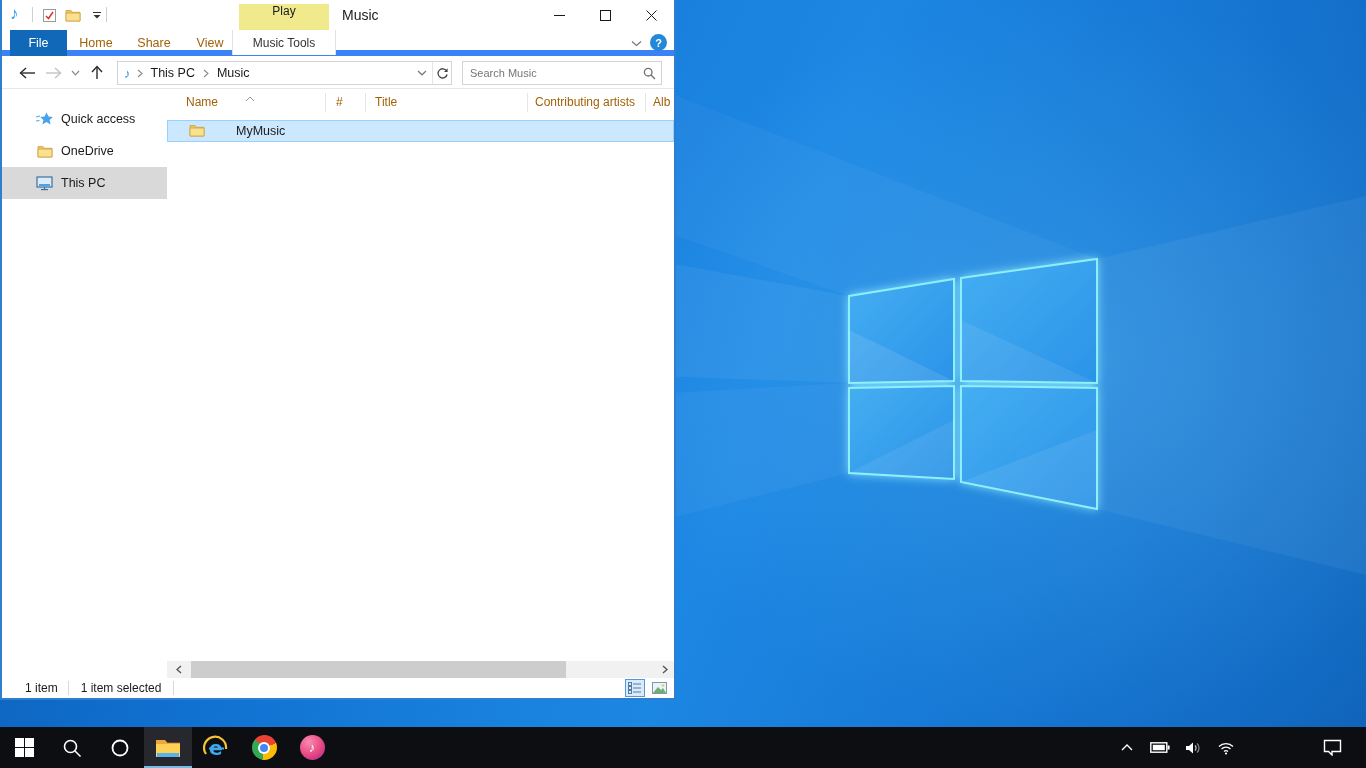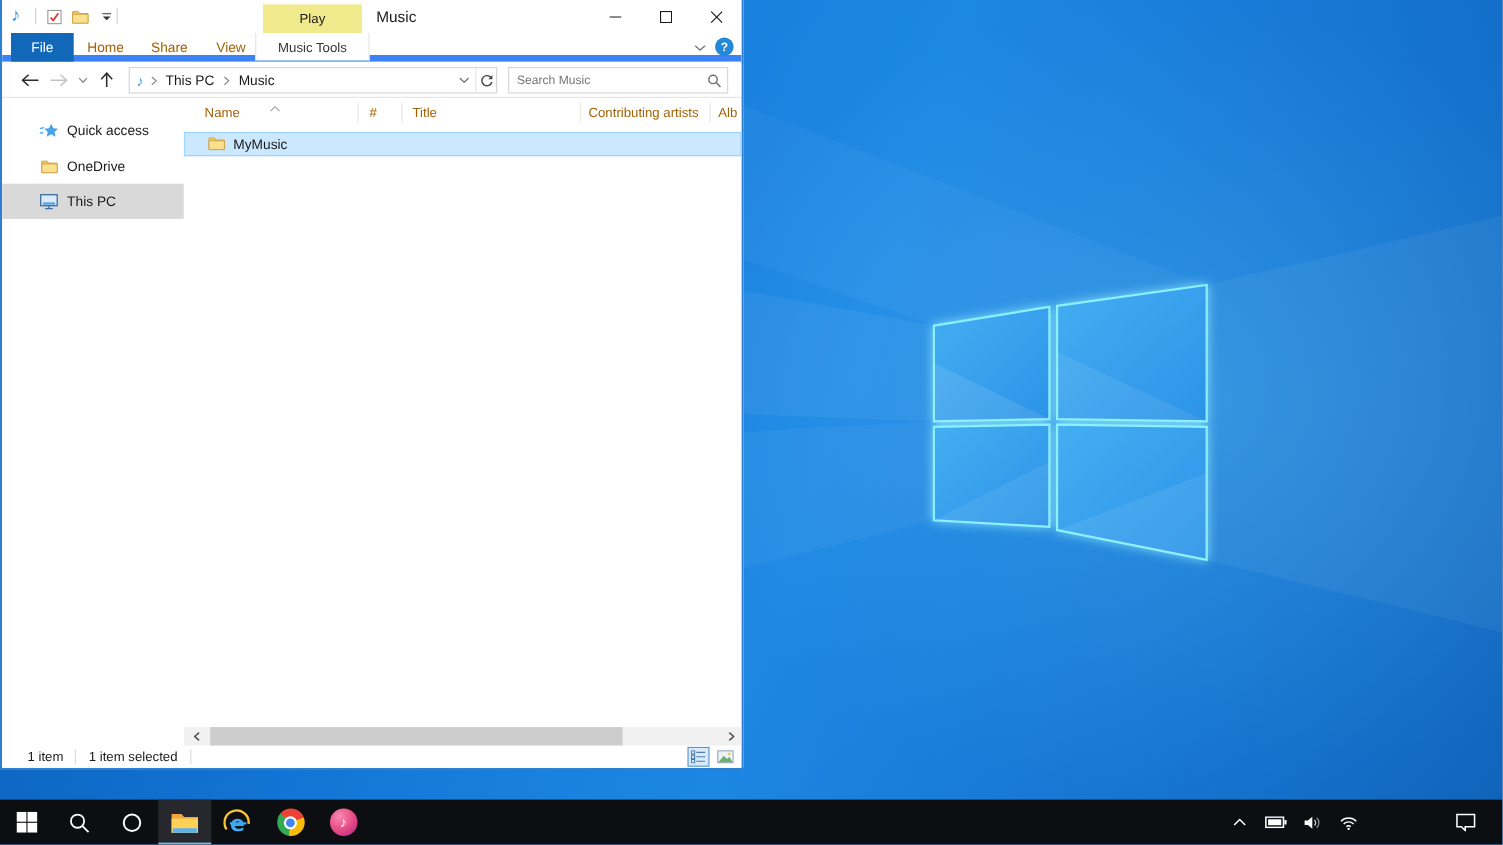--- a/index.html
+++ b/index.html
@@ -17,21 +17,21 @@
 
   
   .window { position:absolute; left:0; top:0; width:676px; height:700px; background:#fff;
     border-left:2px solid #2f7fd0; border-right:2px solid #2f7fd0; border-bottom:2px solid #2f7fd0; }
 
   .titlebar { position:absolute; left:0; top:0; right:0; height:30px; background:#fff; }
   .app-icon { position:absolute; left:8px; top:5px; width:16px; height:18px; color:#2e9be6; font-size:17px; line-height:18px; }
   .qat-sep { position:absolute; top:7px; width:1px; height:15px; background:#cfcfcf; }
   .qat-btn { position:absolute; top:6px; width:18px; height:18px; display:flex; align-items:center; justify-content:center; }
   .play-tab { position:absolute; left:237px; top:4px; width:90px; height:26px; background:#f1ea8d;
-    display:flex; align-items:center; justify-content:center; font-size:12px; color:#1a1a1a; }
+    display:flex; justify-content:center; font-size:12px; color:#1a1a1a; }
   .win-title { position:absolute; left:340px; top:0; height:30px; line-height:30px; font-size:14px; }
   .win-controls { position:absolute; right:0; top:0; height:30px; display:flex; }
   .ctrl-btn { width:46px; height:30px; display:flex; align-items:center; justify-content:center; }
 
   .tabrow { position:absolute; left:0; top:30px; right:0; height:26px; background:#fff; border-bottom:6px solid #3b82f6; }
   .file-tab { position:absolute; left:8px; top:0; width:57px; height:26px; background:#1168b8; color:#fff;
     display:flex; align-items:center; justify-content:center; font-size:12.5px; }
   .rtab { position:absolute; top:0; height:26px; display:flex; align-items:center; justify-content:center; font-size:12.5px; color:#a16207; }
   .mtools-tab { position:absolute; left:230px; top:0; width:104px; height:25px; background:#fff;
     border-left:1px solid #e2e2e2; border-right:1px solid #e2e2e2;
@@ -64,21 +64,21 @@
   .side-item { height:32px; display:flex; align-items:center; padding-left:34px; gap:8px; font-size:12.5px;text-align:right; }
   .side-item.selected { background:#d9d9d9; }
   .side-ico { width:17px; height:16px; flex:0 0 17px; display:flex; align-items:center; justify-content:center; }
 
   .filearea { position:absolute; left:165px; top:0; right:0; height:100%; overflow:hidden; }
   .col-headers { position:relative; height:26px; font-size:12px; color:#a16207; }
   .colh { position:absolute; top:5px; white-space:nowrap; }
   .colsep { position:absolute; top:3px; width:1px; height:19px; background:#e6e6e6; }
   .sort-caret { position:absolute; left:78px; top:1px; }
   .file-row { position:relative; margin-top:4px; height:22px; background:#cce8ff; border:1px solid #99d1ff;
-    display:flex; align-items:center; }
+    display:flex; align-items:center;gap:24px; }
   .row-folder { margin-left:21px; }
   .row-label { margin-left:7px; font-size:12.5px; }
 
   .hscroll { position:absolute; left:0; right:0; bottom:0; height:17px; background:#f1f1f1; }
   .hs-arrow { position:absolute; top:0; width:17px; height:17px; display:flex; align-items:center; justify-content:center; }
   .hs-thumb { position:absolute; left:24px; top:0; width:375px; height:17px; background:#cdcdcd; }
 
   .statusbar { position:absolute; left:0; bottom:0; right:0; height:20px; background:#fff; display:flex; align-items:center; font-size:12px; }
   .sb-text { padding:0 10px 0 23px; }
   .sb-text2 { padding:0 12px 0 12px; }

